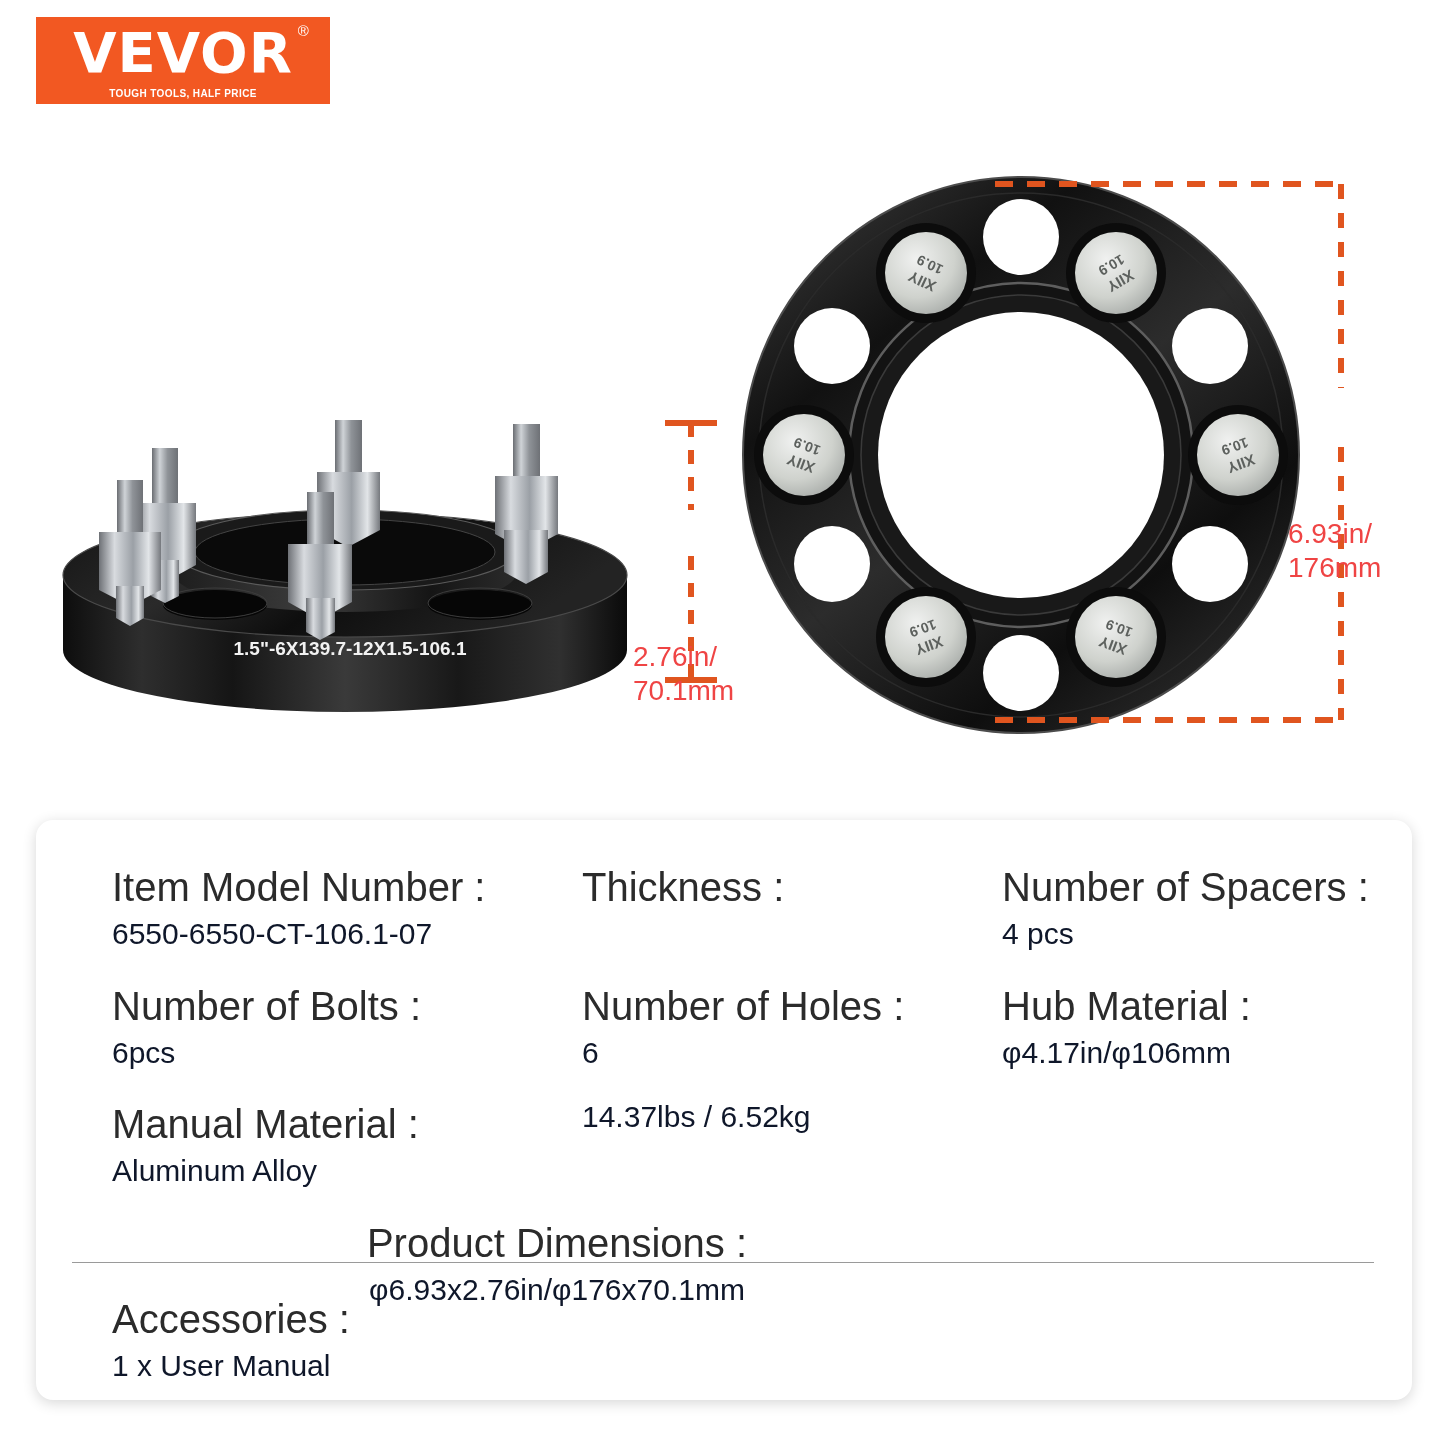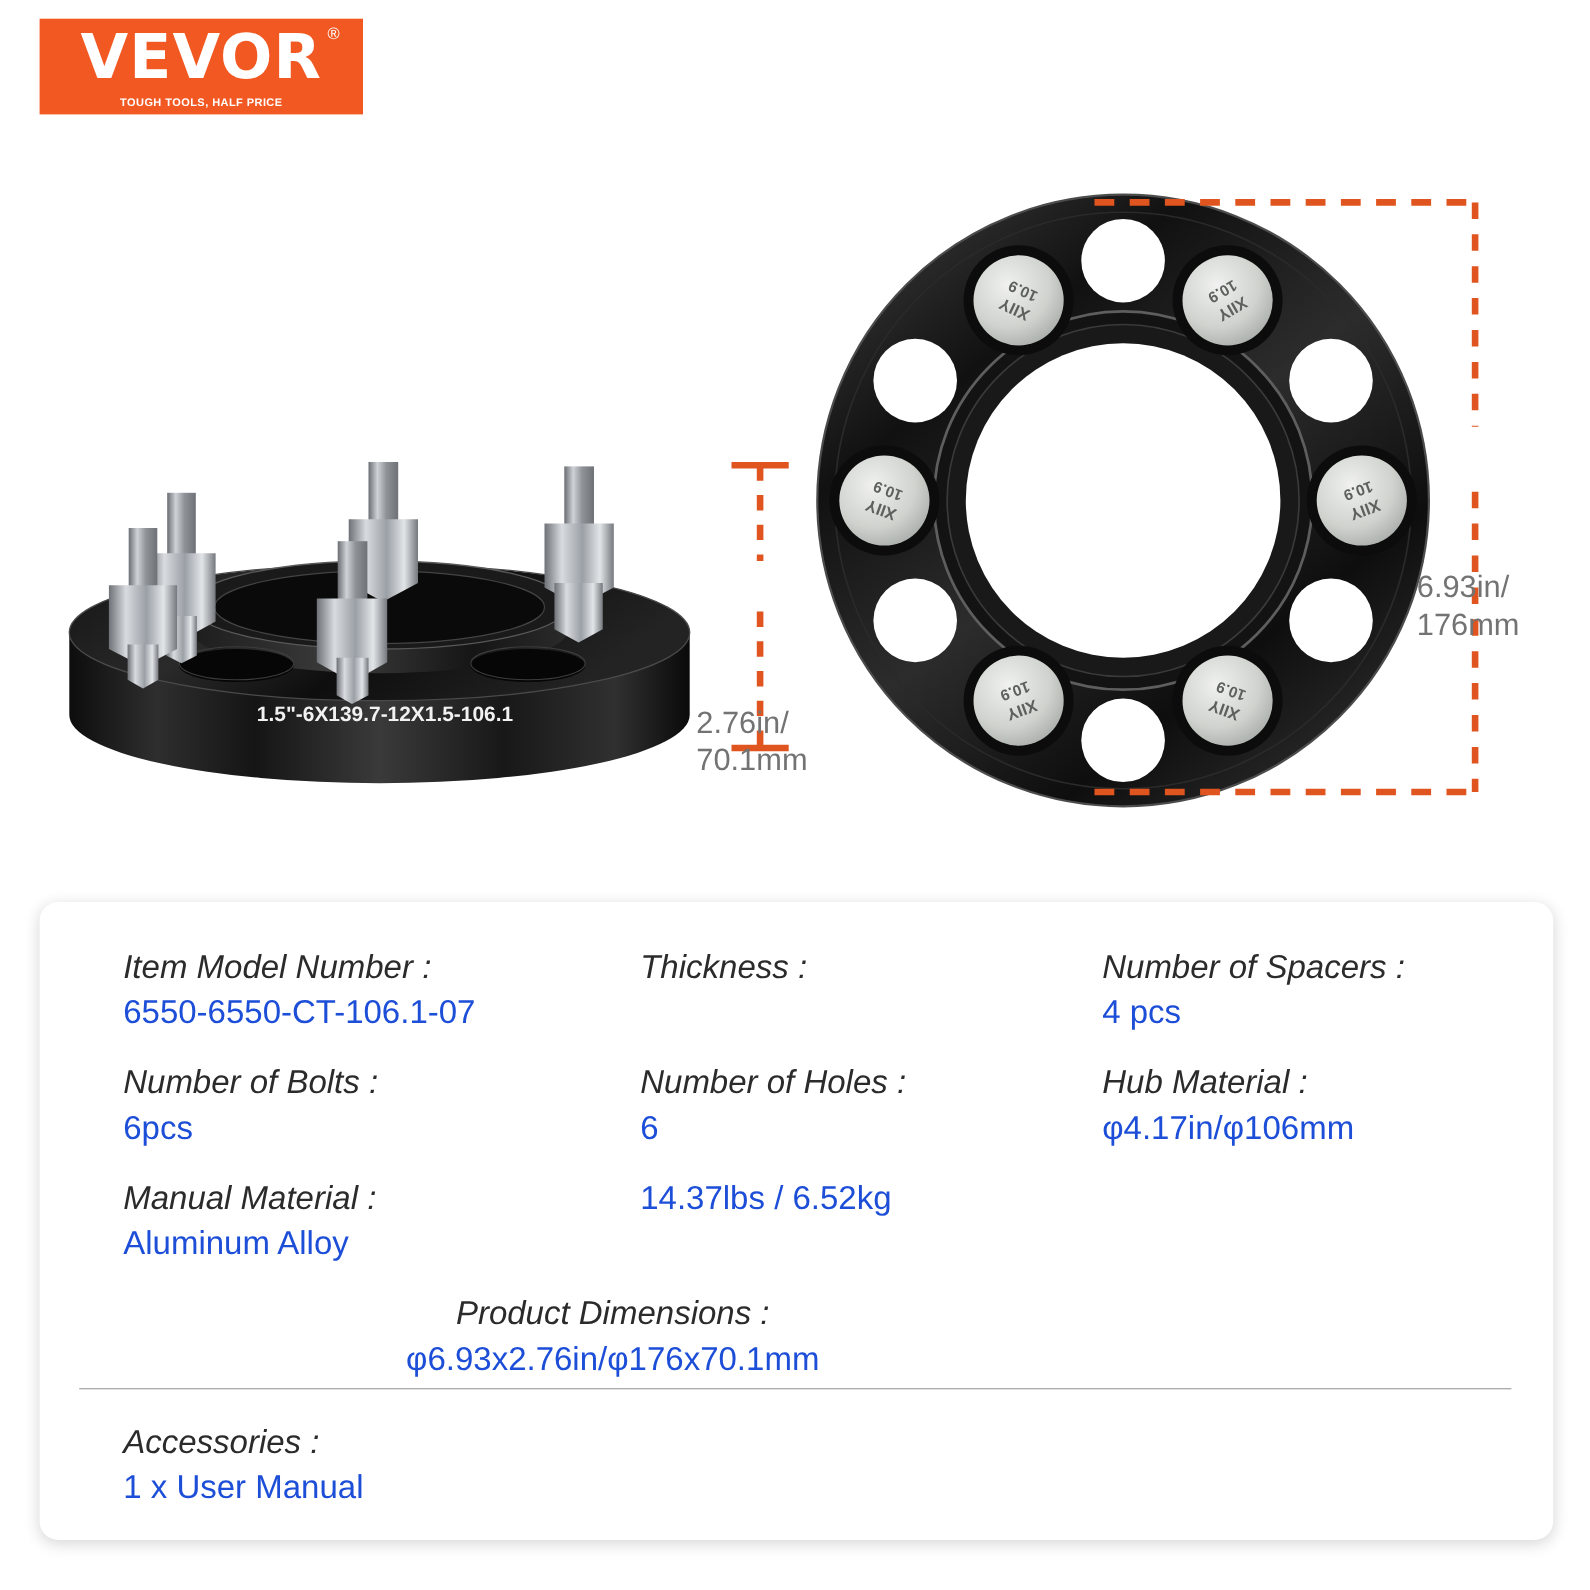--- a/index.html
+++ b/index.html
@@ -56,21 +56,21 @@
 
   
   .hero { position: absolute; left: 0; top: 120px; width: 1445px; height: 680px; }
 
   .side-view  { position: absolute; left: 55px;  top: 280px; width: 590px; height: 330px; }
   .front-view { position: absolute; left: 736px; top: 45px;  width: 570px; height: 580px; }
 
   
   .dim-label {
     position: absolute;
-    color: #737373;
+    color: #ef4444;
     font-size: 28px;
     line-height: 1.22;
     font-family: "Liberation Sans", sans-serif;
     white-space: pre-line;
   }
   .dim-thickness { left: 633px; top: 520px; }
   .dim-diameter  { left: 1288px; top: 397px; }
 
   
   .spec-card {
@@ -85,27 +85,26 @@
     padding: 40px 0 0 0;
   }
   .spec-grid {
     display: grid;
     grid-template-columns: 470px 420px 1fr;
     padding: 0 0 0 76px;
   }
   .spec-cell { margin-bottom: 24px; }
   .spec-key {
     color: #2b2b2b;
-    font-size: 30px;
+    font-size: 40px;
     line-height: 1.35;
     font-family: "Liberation Sans", sans-serif;
-    font-style: italic;
   }
   .spec-val {
-    color: #1d4ed8;
+    color: #0f172a;
     font-size: 30px;
     line-height: 1.35;
     font-family: "Liberation Sans", sans-serif;
   }
   .spec-wide { grid-column: 1 / 3; text-align: center; }
 
   .spec-divider {
     position: absolute;
     left: 36px;
     right: 38px;

